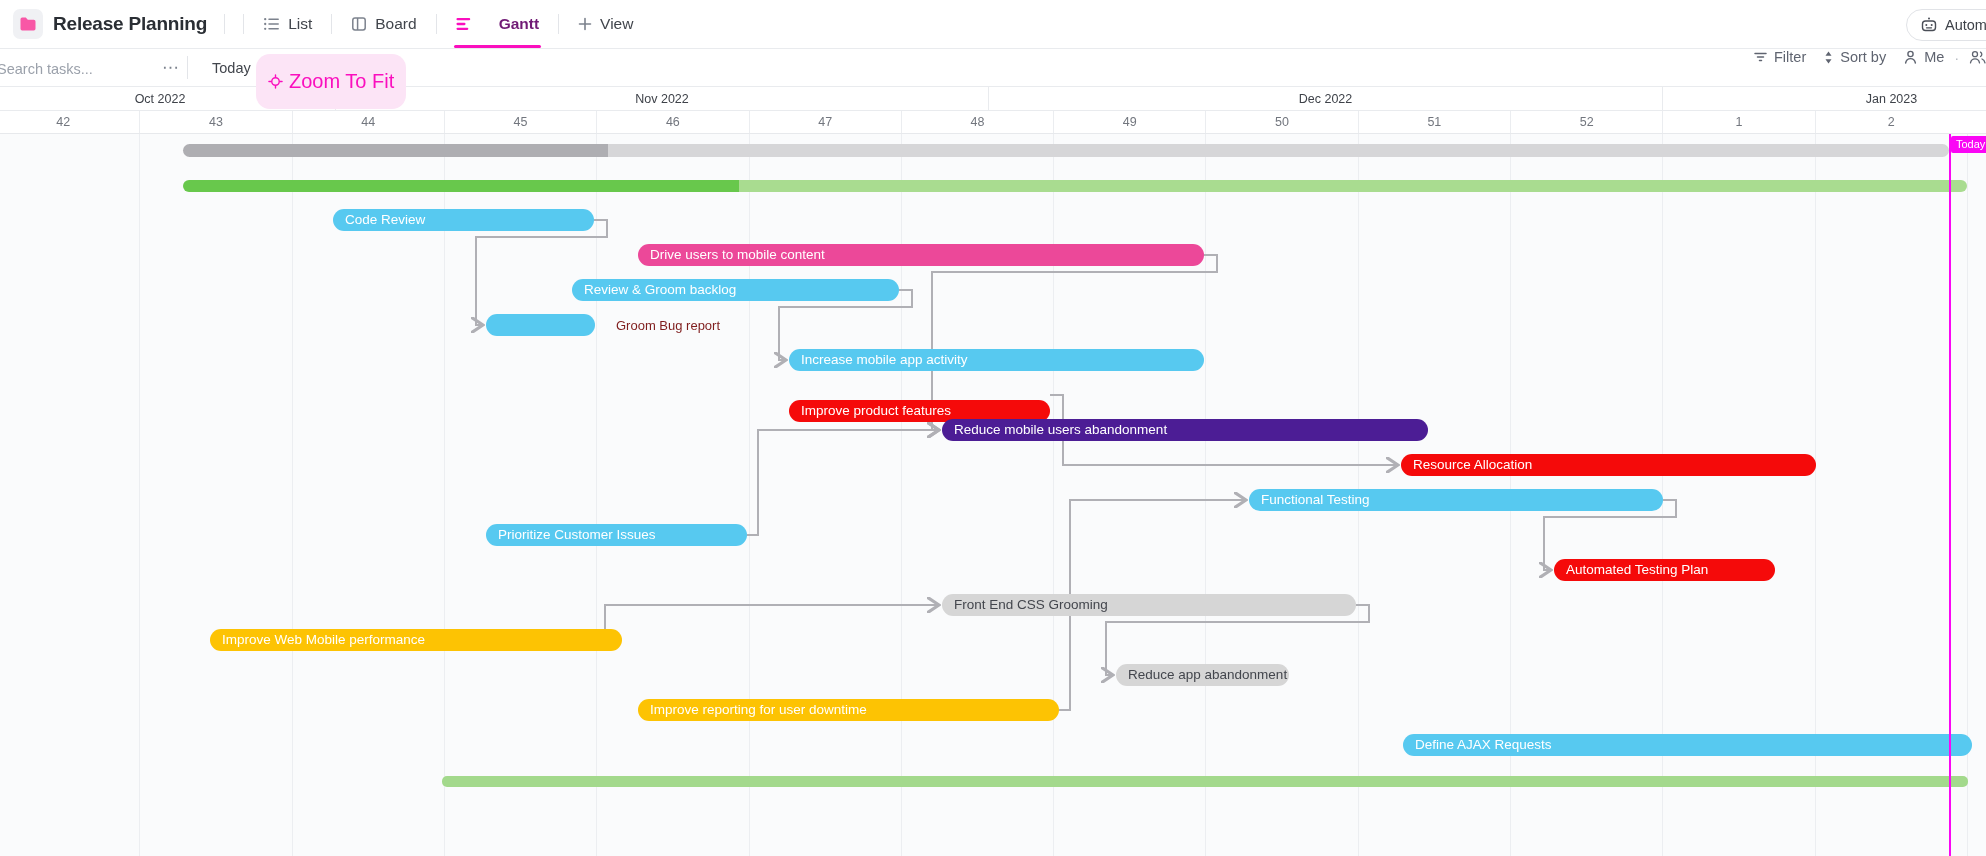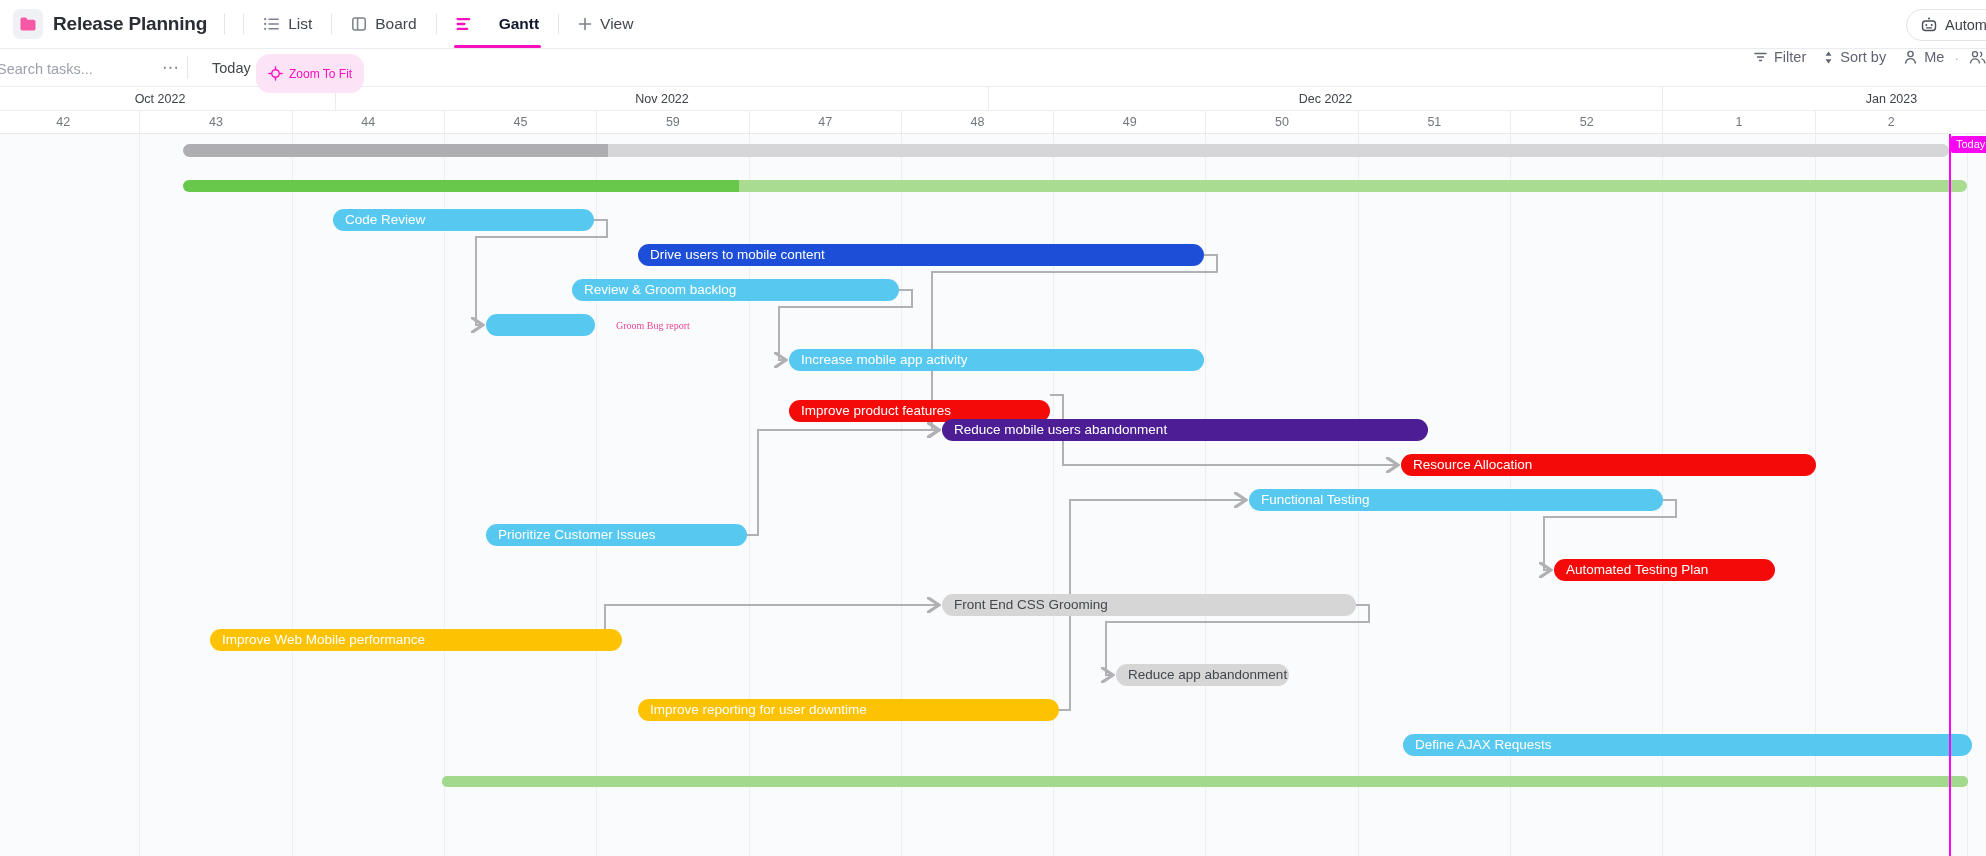--- a/index.html
+++ b/index.html
@@ -7,37 +7,37 @@
        font-family:"Liberation Sans",sans-serif;-webkit-font-smoothing:antialiased;}
   
   #tabbar{position:absolute;left:0;top:0;width:100%;height:48px;border-bottom:1px solid #E9EBEE;
           display:flex;align-items:center;background:#fff;z-index:20;}
   .folder-chip{width:30px;height:30px;margin-left:13px;border-radius:7px;background:#F0F1F4;
                display:flex;align-items:center;justify-content:center;flex:0 0 auto;}
   #page-title{font-size:19px;font-weight:700;color:#2A2E34;margin-left:10px;white-space:nowrap;letter-spacing:-.2px;}
   .tab-divider{width:1px;height:20px;background:#E3E5E9;margin:0 9px;flex:0 0 auto;}
   .tab{position:relative;display:flex;align-items:center;gap:8px;padding:0 10px;height:100%;
        font-size:15.5px;color:#41454C;white-space:nowrap;cursor:pointer;}
-  .tab.active{color:#0f172a;font-weight:600;gap:27px;}
+  .tab.active{color:#701a75;font-weight:600;gap:27px;}
   .tab.active .underline{position:absolute;left:8px;right:8px;bottom:0;height:3px;border-radius:3px;background:#FA0FBE;}
   #automate-btn{position:absolute;left:1906px;top:9px;height:30px;display:flex;align-items:center;gap:7px;
                 padding:0 13px;border:1px solid #E1E3E7;border-radius:16px;font-size:14.5px;color:#3E4249;
                 background:#fff;white-space:nowrap;}
   
   #toolbar2{position:absolute;left:0;top:49px;width:100%;height:37px;border-bottom:1px solid #E9EBEE;background:#fff;z-index:20;}
   #search-input{position:absolute;left:-5px;top:4px;width:170px;height:29px;border:none;outline:none;
                 font-family:"Liberation Sans",sans-serif;font-size:14.5px;color:#3E4249;background:transparent;}
   #search-input::placeholder{color:#9BA1AB;}
   #more-btn{position:absolute;left:158px;top:0;height:37px;width:26px;display:flex;align-items:center;
             justify-content:center;font-size:17px;color:#7C828D;letter-spacing:1px;}
   .v-divider{position:absolute;left:187px;top:7px;width:1px;height:23px;background:#E3E5E9;}
   #today-btn{position:absolute;left:203px;top:0;height:37px;display:flex;align-items:center;padding:0 9px;
              font-size:14.5px;color:#41454C;}
   #zoomfit-btn{position:absolute;left:256px;top:5px;height:31px;display:flex;align-items:center;gap:6px;
-               padding:4px 12px;border-radius:14px;background:#FCE4F6;color:#FA0FBE;font-size:12px;white-space:nowrap;}
+               padding:12px 12px;border-radius:14px;background:#FCE4F6;color:#FA0FBE;font-size:20px;white-space:nowrap;}
   #toolbar2-right{position:absolute;left:1753px;top:0;height:37px;display:flex;align-items:flex-start;gap:17px;
                   font-size:14.5px;color:#5F6470;white-space:nowrap;}
   .tb-item{display:flex;align-items:center;gap:6px;cursor:pointer;}
   .dot-sep{color:#B8BCC3;font-size:15px;margin:0 -7px;}
   
   #month-row{position:absolute;left:0;top:87px;width:100%;height:23px;background:#fff;z-index:10;}
   .month-cell{position:absolute;top:0;height:23px;display:flex;align-items:center;justify-content:center;
               font-size:12.5px;color:#3E4249;border-left:1px solid #E9EBEE;box-sizing:border-box;}
   .month-cell.first{border-left:none;}
   #month-row-border{position:absolute;left:0;top:110px;width:100%;height:1px;background:#E9EBEE;z-index:10;}
@@ -46,22 +46,22 @@
              font-size:12.5px;color:#72767E;border-left:1px solid #EBEDF0;box-sizing:border-box;}
   #week-row-border{position:absolute;left:0;top:133px;width:100%;height:1px;background:#E7E9EC;z-index:10;}
   
   #chart-bg{position:absolute;left:0;top:134px;width:100%;height:722px;background:#FAFBFC;z-index:0;}
   .gridline{position:absolute;top:134px;height:722px;width:1px;background:#ECEEF1;z-index:1;}
   #dep-svg{position:absolute;left:0;top:0;width:1986px;height:856px;z-index:2;pointer-events:none;}
   .task-bar{position:absolute;height:22px;border-radius:11px;font-size:13.5px;line-height:22px;
             padding-left:12px;box-sizing:border-box;white-space:nowrap;z-index:3;}
   .task-bar.light{color:#FFFFFF;}
   .task-bar.dark{color:#43464D;}
-  .task-label-out{position:absolute;height:22px;line-height:23px;font-size:10px;color:#ec4899;
-                  white-space:nowrap;z-index:3;font-family:Liberation Serif, serif;}
+  .task-label-out{position:absolute;height:22px;line-height:23px;font-size:13px;color:#7f1d1d;
+                  white-space:nowrap;z-index:3;}
   .summary-seg{position:absolute;z-index:3;}
   #today-line{position:absolute;top:134px;height:722px;width:2px;z-index:5;}
   #today-badge{position:absolute;top:136px;height:17px;padding:0 5px;font-size:11px;line-height:17px;
                color:#fff;border-radius:2px;z-index:6;}
   svg{display:block;}
 </style>
 </head>
 <body>
 
 <div id="app">
@@ -95,21 +95,21 @@
         <polyline points="747,535 758,535 758,430 937,430" fill="none" stroke="#B0B0B5" stroke-width="2" marker-end="url(#arrow)"></polyline>
         <polyline points="1050,395 1063,395 1063,465 1396,465" fill="none" stroke="#B0B0B5" stroke-width="2" marker-end="url(#arrow)"></polyline>
         <polyline points="1059,710 1070,710 1070,500 1244,500" fill="none" stroke="#B0B0B5" stroke-width="2" marker-end="url(#arrow)"></polyline>
         <polyline points="1663,500 1676,500 1676,517 1544,517 1544,570 1549,570" fill="none" stroke="#B0B0B5" stroke-width="2" marker-end="url(#arrow)"></polyline>
         <polyline points="594,640 605,640 605,605 937,605" fill="none" stroke="#B0B0B5" stroke-width="2" marker-end="url(#arrow)"></polyline>
         <polyline points="1356,605 1369,605 1369,622 1106,622 1106,675 1111,675" fill="none" stroke="#B0B0B5" stroke-width="2" marker-end="url(#arrow)"></polyline>
       </g>
   </svg>
   <div id="bars-layer">
       <div class="task-bar light" style="left: 333px; top: 209px; width: 261px; background: rgb(87, 201, 240);">Code Review</div>
-      <div class="task-bar light" style="left: 638px; top: 244px; width: 566px; background: #1d4ed8;">Drive users to mobile content</div>
+      <div class="task-bar light" style="left: 638px; top: 244px; width: 566px; background: #ec4899;">Drive users to mobile content</div>
       <div class="task-bar light" style="left: 572px; top: 279px; width: 327px; background: rgb(87, 201, 240);">Review &amp; Groom backlog</div>
       <div class="task-bar light" style="left: 486px; top: 314px; width: 109px; background: rgb(87, 201, 240);"></div>
       <div class="task-label-out" style="left: 616px; top: 314px;">Groom Bug report</div>
       <div class="task-bar light" style="left: 789px; top: 349px; width: 415px; background: rgb(87, 201, 240);">Increase mobile app activity</div>
       <div class="task-bar light" style="left: 789px; top: 384px; width: 261px; background: rgb(245, 10, 10); margin-top: 16px;">Improve product features</div>
       <div class="task-bar light" style="left: 942px; top: 419px; width: 486px; background: #4c1d95;">Reduce mobile users abandonment</div>
       <div class="task-bar light" style="left: 1401px; top: 454px; width: 415px; background: rgb(245, 10, 10);">Resource Allocation</div>
       <div class="task-bar light" style="left: 1249px; top: 489px; width: 414px; background: rgb(87, 201, 240);">Functional Testing</div>
       <div class="task-bar light" style="left: 486px; top: 524px; width: 261px; background: rgb(87, 201, 240);">Prioritize Customer Issues</div>
       <div class="task-bar light" style="left: 1554px; top: 559px; width: 221px; background: rgb(245, 10, 10);">Automated Testing Plan</div>
@@ -133,21 +133,21 @@
       <div class="month-cell" style="left: 335px; width: 653px;">Nov 2022</div>
       <div class="month-cell" style="left: 988px; width: 674px;">Dec 2022</div>
       <div class="month-cell" style="left: 1662px; width: 458px;">Jan 2023</div>
     </div>
   <div id="month-row-border"></div>
   <div id="week-row">
       <div class="week-cell" style="left: -13px; width: 152.3px; border-left: none;">42</div>
       <div class="week-cell" style="left: 139.3px; width: 152.3px;">43</div>
       <div class="week-cell" style="left: 291.6px; width: 152.3px;">44</div>
       <div class="week-cell" style="left: 443.9px; width: 152.3px;">45</div>
-      <div class="week-cell" style="left: 596.2px; width: 152.3px;">59</div>
+      <div class="week-cell" style="left: 596.2px; width: 152.3px;">46</div>
       <div class="week-cell" style="left: 748.5px; width: 152.3px;">47</div>
       <div class="week-cell" style="left: 900.8px; width: 152.3px;">48</div>
       <div class="week-cell" style="left: 1053.1px; width: 152.3px;">49</div>
       <div class="week-cell" style="left: 1205.4px; width: 152.3px;">50</div>
       <div class="week-cell" style="left: 1357.7px; width: 152.3px;">51</div>
       <div class="week-cell" style="left: 1510px; width: 152.3px;">52</div>
       <div class="week-cell" style="left: 1662.3px; width: 152.3px;">1</div>
       <div class="week-cell" style="left: 1814.6px; width: 152.3px;">2</div>
     </div>
   <div id="week-row-border"></div>

